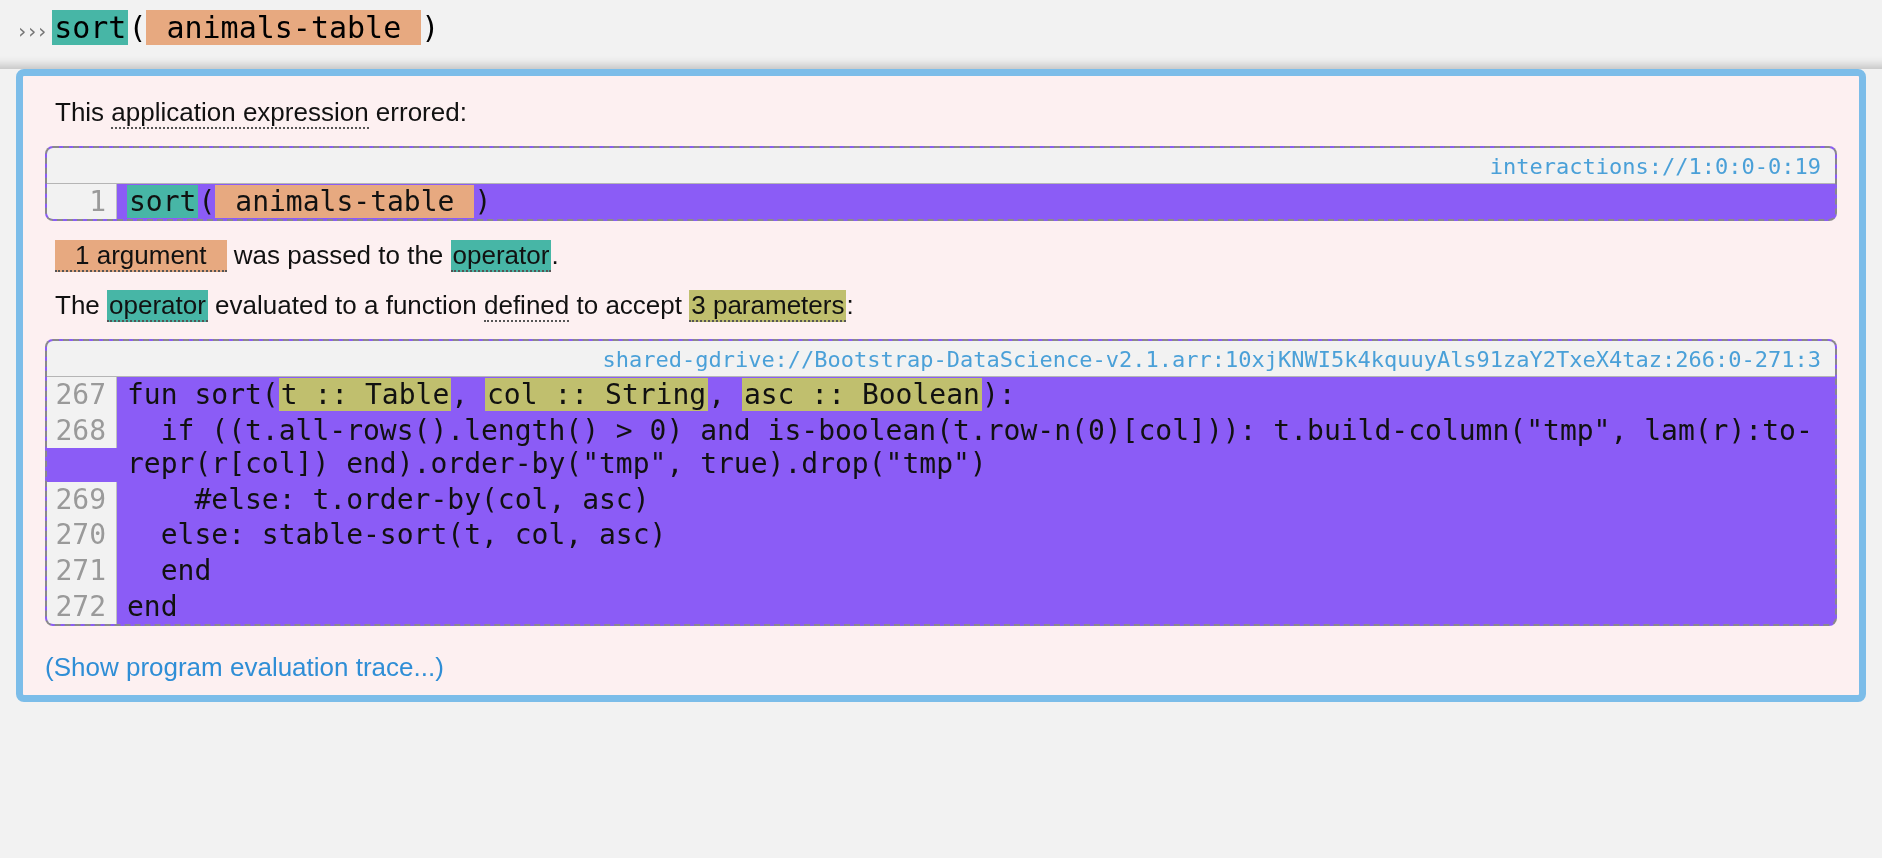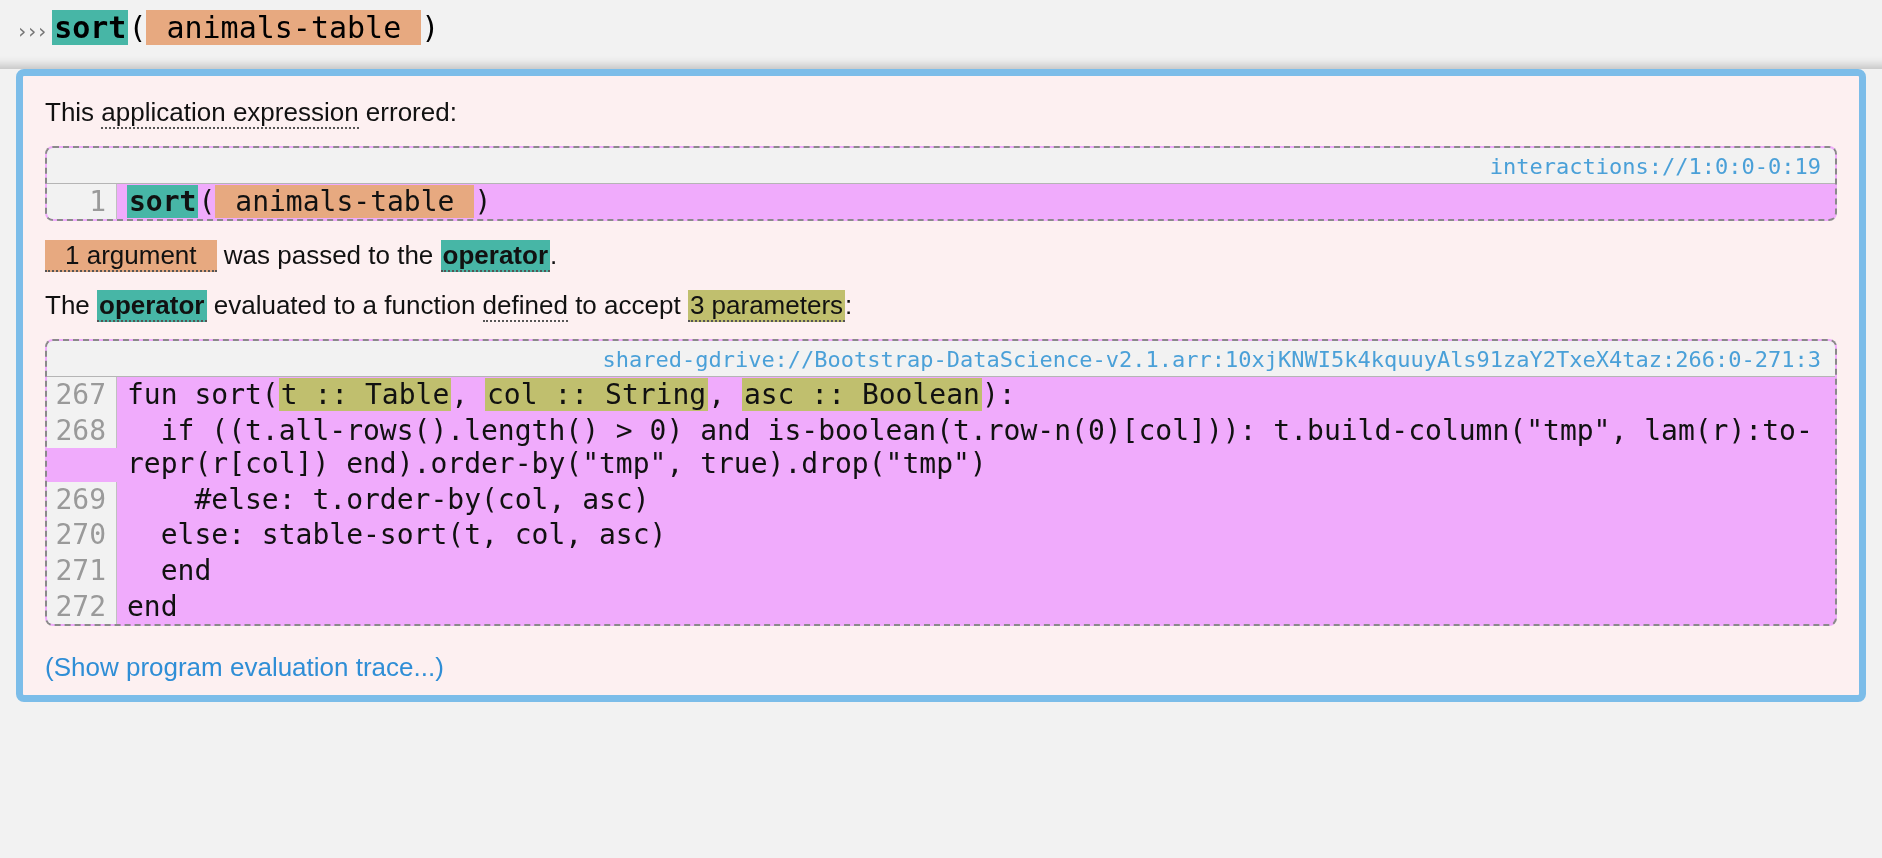--- a/index.html
+++ b/index.html
@@ -27,21 +27,20 @@
   .prompt-chevrons {
     color: #777;
     margin-right: 6px;
     font-family: "Menlo","Consolas",monospace;
     font-size: 20px;
     letter-spacing: -2px;
   }
   .hl-teal {
     background: #47b6a6;
     padding: 0 2px;
-    font-weight: bold;
   }
   .hl-orange {
     background: #e7a980;
     padding: 0 20px;
   }
   .hl-olive {
     background: #c0bf6e;
     padding: 0 2px;
   }
 
@@ -50,26 +49,26 @@
     border: 7px solid #7cbde9;
     border-radius: 8px;
     background: #fdf0f1;
     padding: 20px 22px 12px 22px;
     font-size: 26px;
     color: #111;
   }
 
   .ud { border-bottom: 2px dotted #555; }
 
-  .err-p { margin: 0 0 16px 0; line-height: 1.3; }
+  .err-p { margin: 0 0 16px 10px; line-height: 1.3; }
 
   .code-block {
     border: 2px dashed #8a8a8a;
     border-radius: 8px;
-    background: #f0abfc;
+    background: #8b5cf6;
     margin: 12px 0 18px 0;
     overflow: hidden;
   }
   .code-block .src-loc {
     text-align: right;
     color: #4aa0d8;
     font-family: "Menlo","Consolas",monospace;
     font-size: 22px;
     padding: 6px 14px 4px 14px;
     border-bottom: 1px solid #b5b5b5;

